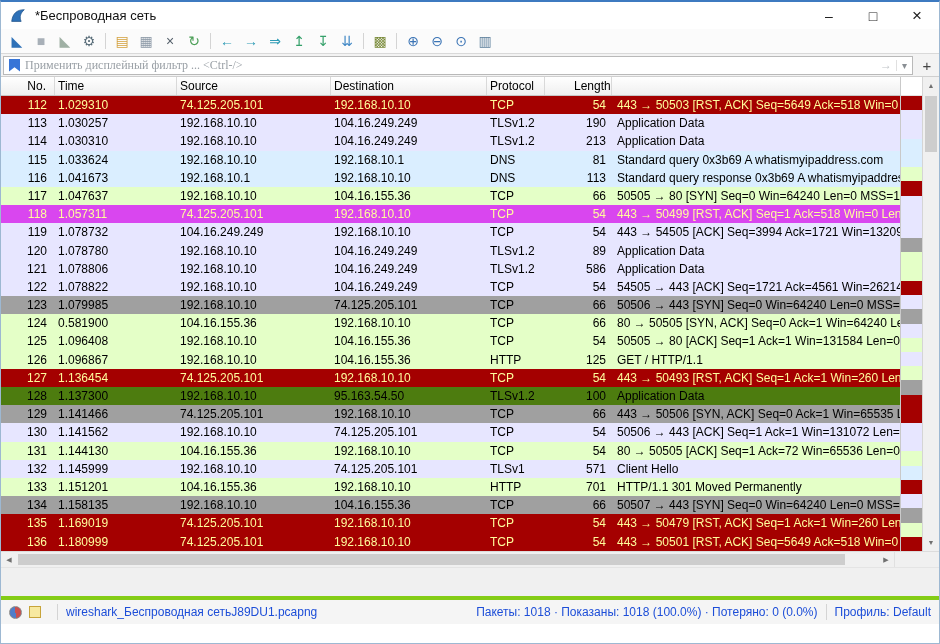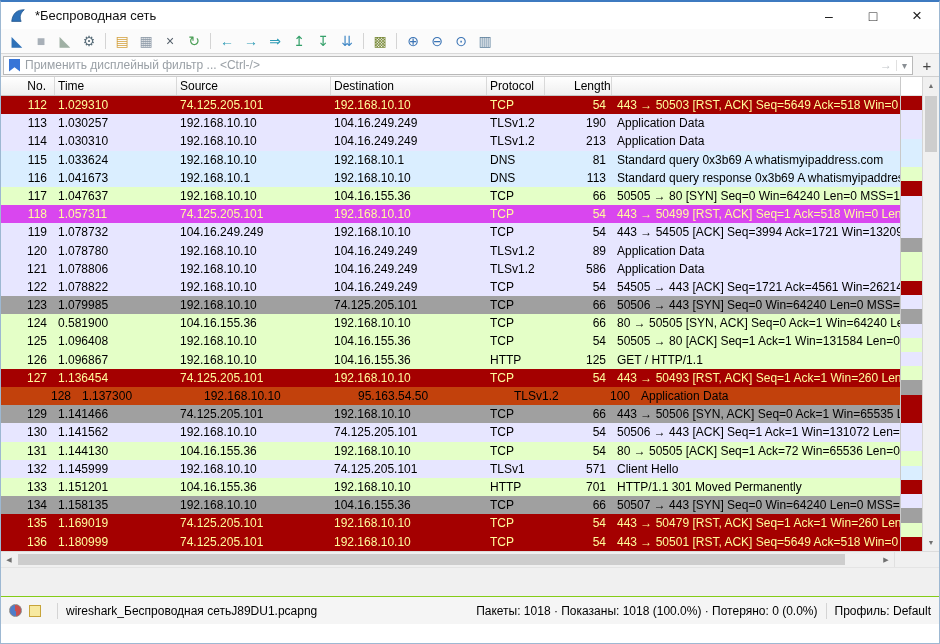--- a/index.html
+++ b/index.html
@@ -30,21 +30,21 @@
   .tsep { width:1px; height:16px; background:#d4d4d4; margin:0 4px; }
 
   
   .filterbar { height:23px; display:flex; align-items:center; background:#f3f3f3;
                padding:1px 2px; flex:0 0 auto; border-bottom:1px solid #cfcfcf; }
   .filter-input-wrap { flex:1; height:19px; background:#fff; border:1px solid #b9b9b9;
                        display:flex; align-items:center; }
   .bookmark { width:11px; height:13px; margin:0 5px; background:#3875d7;
               clip-path:polygon(0 0,100% 0,100% 100%,50% 68%,0 100%); flex:0 0 auto; }
   .filter-input { flex:1; border:none; outline:none; font-size:12px; height:15px;
-                  font-family:Liberation Sans, sans-serif; color:#222; background:transparent; }
+                  font-family:Liberation Serif, serif; color:#222; background:transparent; }
   .filter-input::placeholder { color:#9aa0a6; }
   .filter-apply { color:#c0c4c8; font-size:12px; padding:0 4px; }
   .filter-drop  { color:#8a8f94; font-size:10px; padding:0 5px; border-left:1px solid #e0e0e0; }
   .filter-plus { width:20px; height:19px; margin-left:4px; display:flex; align-items:center;
                  justify-content:center; font-size:15px; color:#444; }
 
   
   .packet-area { height:474px; display:flex; flex:0 0 auto; overflow:hidden; }
   .packet-list { flex:1; display:flex; flex-direction:column; overflow:hidden; }
   .table-header { height:19px; display:flex; background:linear-gradient(#ffffff,#efefef);
@@ -83,21 +83,21 @@
             font-size:7px; color:#6f6f6f; flex:0 0 auto; }
   .hs-track { flex:1; position:relative; }
   .hs-thumb { position:absolute; left:1px; top:2px; bottom:2px; width:96%; background:#cdcdcd; }
   .hs-corner { width:45px; background:#f0f0f0; border-left:1px solid #e0e0e0; flex:0 0 auto; }
 
   
   .spacer { height:29px; background:#f0f0f0; border-top:1px solid #e4e4e4; flex:0 0 auto; }
 
   
   .statusbar { height:28px; display:flex; align-items:center; background:#f5f5f5;
-               border-top:1px solid #84cc16; padding:0 8px; font-size:12px; color:#000000; flex:0 0 auto; }
+               border-top:4px solid #84cc16; padding:0 8px; font-size:12px; color:#1d4ed8; flex:0 0 auto; }
   .expert { width:13px; height:13px; border-radius:50%; border:1px solid #8a8a8a;
             background:conic-gradient(#c94f4f 0 50%, #4f7dc9 50% 100%); margin-right:7px; flex:0 0 auto; }
   .comment { width:12px; height:12px; background:#f7e9a0; border:1px solid #c7a43a; margin-right:8px; flex:0 0 auto; }
   .sb-sep { width:1px; height:16px; background:#d4d4d4; margin:0 8px; flex:0 0 auto; }
   .sb-file { white-space:nowrap; overflow:hidden; }
   .sb-spring { flex:1; }
   .sb-stats { white-space:nowrap; }
   .sb-profile { white-space:nowrap; }
 </style>
 </head>
@@ -302,21 +302,21 @@
           </div>
           <div class="prow" style="background: rgb(164, 0, 0); color: rgb(255, 252, 156);">
             <span class="cell c-no">127</span>
             <span class="cell c-time">1.136454</span>
             <span class="cell c-source">74.125.205.101</span>
             <span class="cell c-destination">192.168.10.10</span>
             <span class="cell c-protocol">TCP</span>
             <span class="cell c-length">54</span>
             <span class="cell c-info">443 → 50493 [RST, ACK] Seq=1 Ack=1 Win=260 Len=0</span>
           </div>
-          <div class="prow" style="background: #c2410c; color: rgb(0, 0, 0); padding-left: 24px;">
+          <div class="prow" style="background: #4d7c0f; color: rgb(0, 0, 0);">
             <span class="cell c-no">128</span>
             <span class="cell c-time">1.137300</span>
             <span class="cell c-source">192.168.10.10</span>
             <span class="cell c-destination">95.163.54.50</span>
             <span class="cell c-protocol">TLSv1.2</span>
             <span class="cell c-length">100</span>
             <span class="cell c-info">Application Data</span>
           </div>
           <div class="prow" style="background: rgb(160, 160, 160); color: rgb(0, 0, 0);">
             <span class="cell c-no">129</span>

